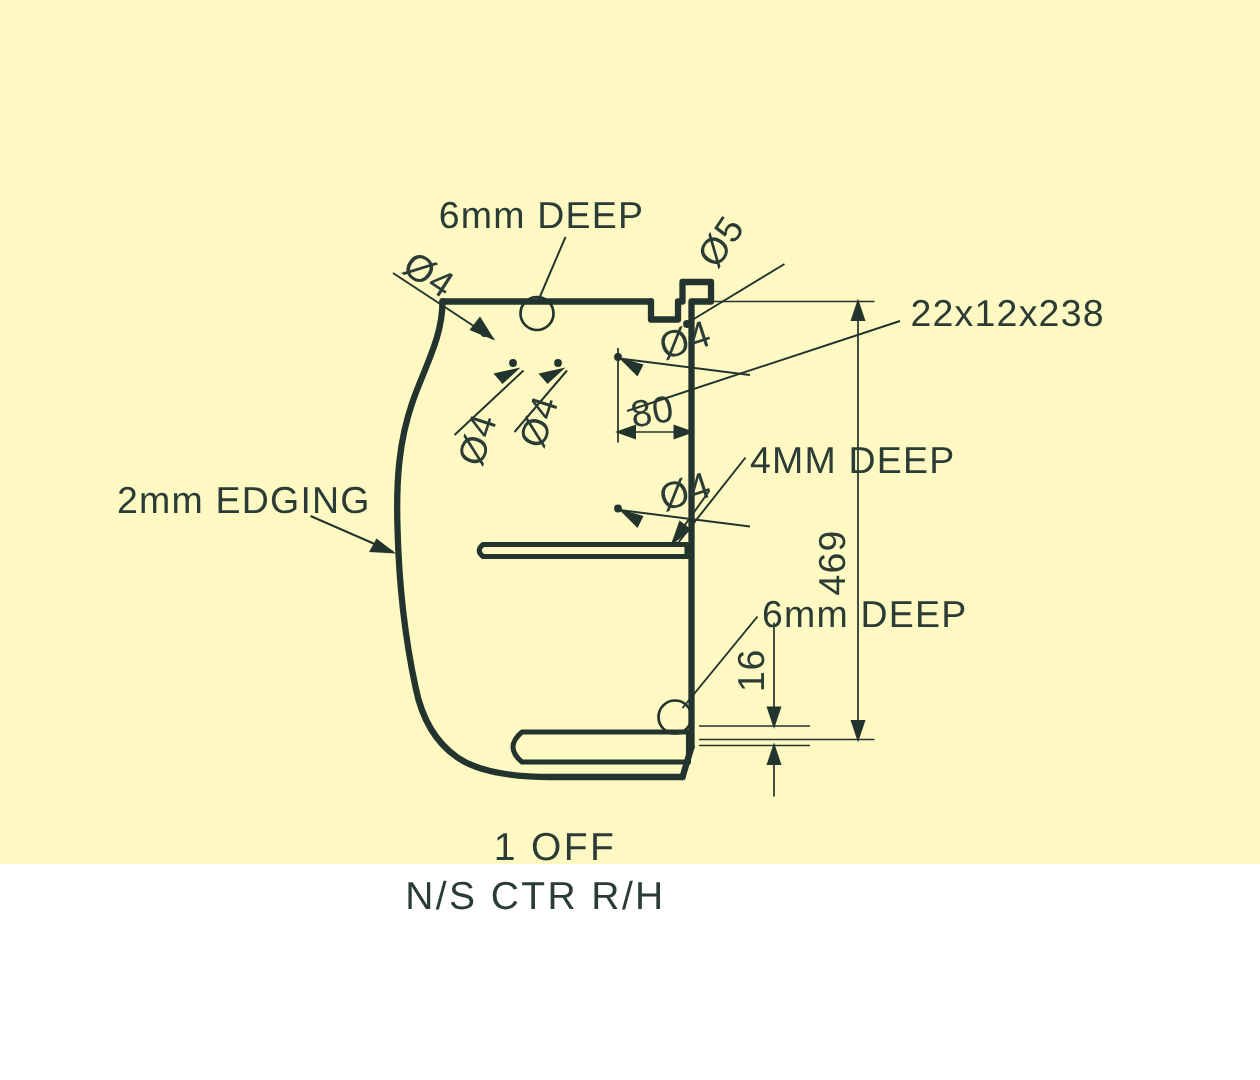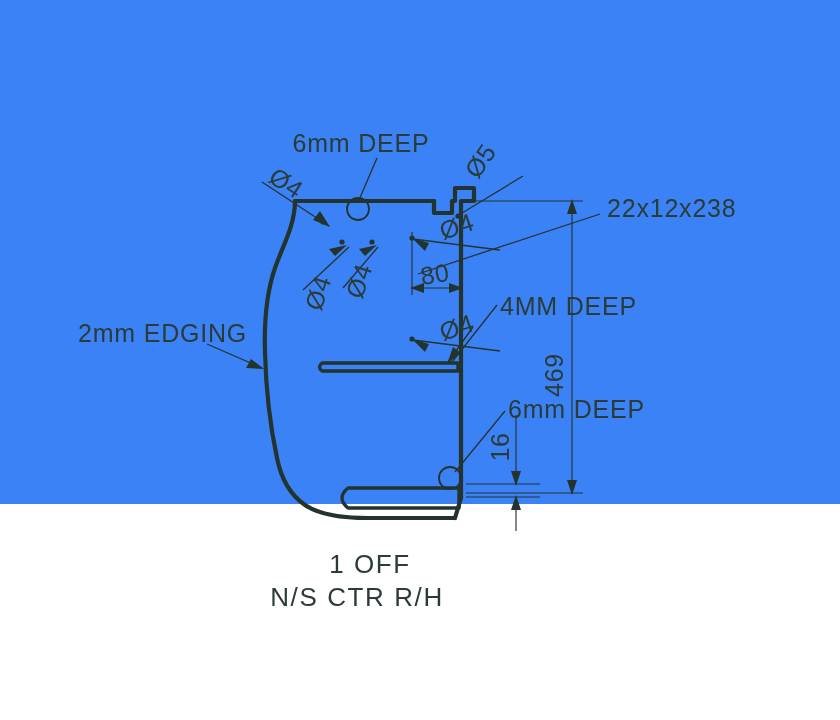--- a/index.html
+++ b/index.html
@@ -10,22 +10,22 @@
   }
   body {
     width: 840px;
     height: 720px;
     overflow: hidden;
     font-family: "Liberation Sans", sans-serif;
   }
   #drawing-root {
     position: relative;
     width: 840px;
-    height: 504px;
-    background: #3b82f6;
+    height: 576px;
+    background: #fef9c3;
   }
   svg#drawing-canvas {
     display: block;
     width: 840px;
     height: 720px;
   }
   .stroke-main {
     fill: none;
     stroke: #23342e;
     stroke-width: 4.2;

